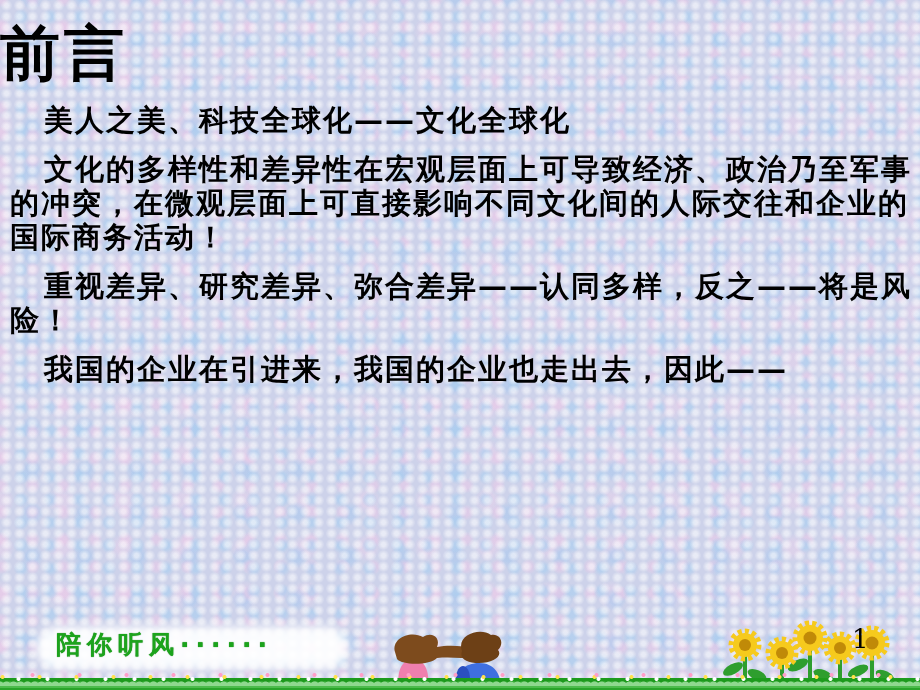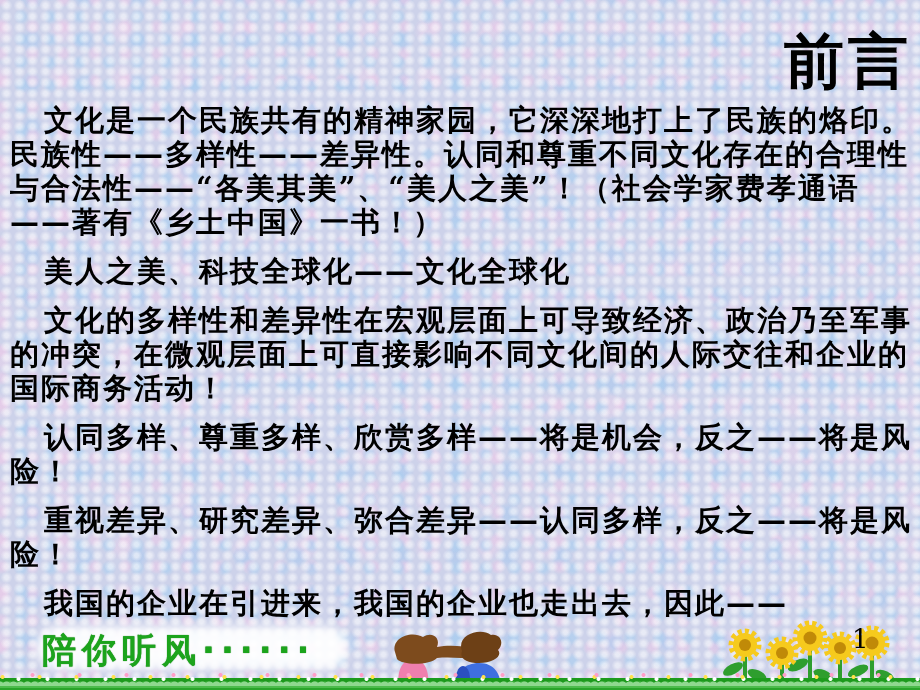--- a/index.html
+++ b/index.html
@@ -13,48 +13,48 @@
       radial-gradient(circle, rgba(168,206,240,0.60) 0 3px, rgba(168,206,240,0) 8px),
       radial-gradient(circle, rgba(236,200,231,0.55) 0 3px, rgba(236,200,231,0) 8px),
       radial-gradient(circle, rgba(158,198,240,0.45) 0 5px, rgba(158,198,240,0) 12px),
       radial-gradient(circle, rgba(241,209,236,0.40) 0 6px, rgba(241,209,236,0) 14px);
     background-size:13px 11px, 29px 23px, 31px 27px, 53px 43px, 61px 47px;
     background-position:0 0, 7px 5px, 17px 13px, 5px 19px, 31px 7px;
     font-family:"DejaVu Serif","Liberation Serif",serif;
   }
   .title{
     position:absolute;top:16px;left:0;right:0;
-    text-align:right;
+    text-align:left;
     font-size:60px;line-height:1.25;
     font-weight:bold;color:#000;
     letter-spacing:4px;
-    margin:8px;
+    margin:0;
   }
   .body-text{
     position:absolute;top:103px;left:10px;right:6px;
   }
   .body-text p{
     margin:0 0 15px 0;
     font-size:29px;line-height:34px;
     letter-spacing:2px;
     text-indent:34px;
     font-weight:bold;
     color:#000;
   }
   .cloud{
     position:absolute;left:36px;top:627px;
     width:312px;height:42px;
     background:rgba(255,255,255,0.92);
     border-radius:22px;
     filter:blur(4px);
   }
   .wind-text{
-    position:absolute;left:42px;top:628px;
+    position:absolute;left:56px;top:628px;
     font-family:"DejaVu Sans","Liberation Sans",sans-serif;
-    font-size:34px;font-weight:bold;
+    font-size:25px;font-weight:bold;
     color:#1ca41c;letter-spacing:6px;
     text-shadow:0 0 1px #0e7a0e;
   }
   .kids{position:absolute;left:385px;top:628px;}
   .sunflowers{position:absolute;left:708px;top:613px;}
   .grass{
     position:absolute;left:0;bottom:0;width:920px;height:26px;
     background-color:transparent;
     background-image:
       radial-gradient(circle, #ff9ec8 0 1.5px, rgba(255,158,200,0) 2.5px),
@@ -80,24 +80,22 @@
   }
 </style>
 </head>
 <body>
 
 <div class="slide">
 
   <h1 class="title">前言</h1>
 
   <div class="body-text">
-    <p>文化是一个民族共有的精神家园，它深深地打上了民族的烙印。民族性——多样性——差异性。认同和尊重不同文化存在的合理性与合法性——“各美其美”、“美人之美”！（社会学家费孝通语——著有《乡土中国》一书！）</p>
     <p>美人之美、科技全球化——文化全球化</p>
     <p>文化的多样性和差异性在宏观层面上可导致经济、政治乃至军事的冲突，在微观层面上可直接影响不同文化间的人际交往和企业的国际商务活动！</p>
-    <p>认同多样、尊重多样、欣赏多样——将是机会，反之——将是风险！</p>
     <p>重视差异、研究差异、弥合差异——认同多样，反之——将是风险！</p>
     <p>我国的企业在引进来，我国的企业也走出去，因此——</p>
   </div>
 
   <div class="cloud"></div>
 
   <div class="wind-text">陪你听风······</div>
 
   <svg class="kids" width="125" height="62" viewBox="0 0 125 62" aria-hidden="true">
 

